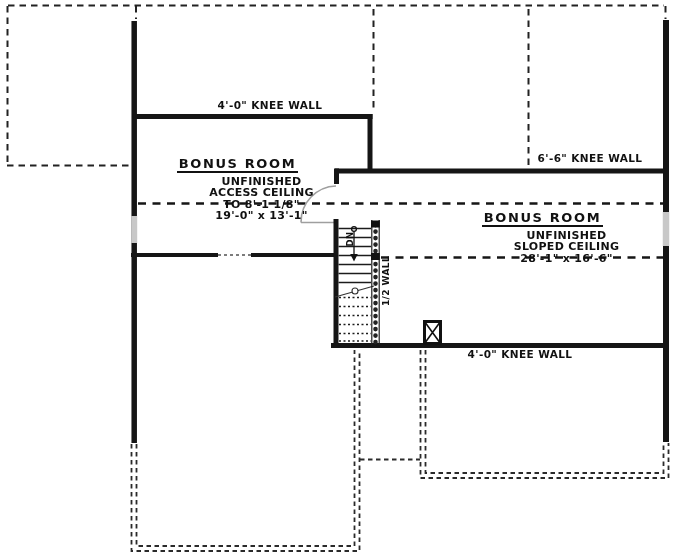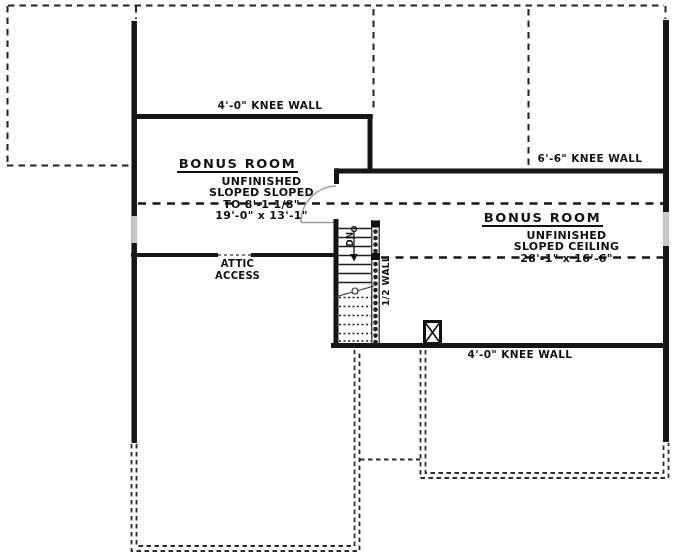--- a/index.html
+++ b/index.html
@@ -142,34 +142,30 @@
 
   <div class="lbl knee" style="left:160px;top:100px;width:220px;">4'-0" KNEE WALL</div>
 
   <div class="lbl knee" style="left:510px;top:153px;width:160px;">6'-6" KNEE WALL</div>
 
   <div class="lbl knee" style="left:430px;top:349px;width:180px;">4'-0" KNEE WALL</div>
 
   <div class="lbl room-block" style="left:150px;top:158px;width:175px;">
     <span class="room-h">BONUS ROOM</span>
     <span class="room-line">UNFINISHED</span>
-    <span class="room-line">SLOPED SLOPED</span>
+    <span class="room-line">ACCESS CEILING</span>
     <span class="room-line">TO 8'-1 1/8"</span>
     <span class="room-line">19'-0" x 13'-1"</span>
   </div>
 
   <div class="lbl room-block" style="left:455px;top:212px;width:175px;">
     <span class="room-h">BONUS ROOM</span>
     <span class="room-line">UNFINISHED</span>
     <span class="room-line">SLOPED CEILING</span>
     <span class="room-line">28'-1" x 16'-6"</span>
   </div>
 
-  <div class="lbl room-block" style="left:185px;top:258px;width:105px;">
-    <span class="attic-line">ATTIC</span>
-    <span class="attic-line">ACCESS</span>
-  </div>
 
   <div class="lbl rot dn" style="left:338px;top:233px;width:26px;height:12px;">DN</div>
 
   <div class="lbl rot halfwall" style="left:357px;top:275px;width:60px;height:12px;">1/2 WALL</div>
 
 </div>
 
 </body></html>

